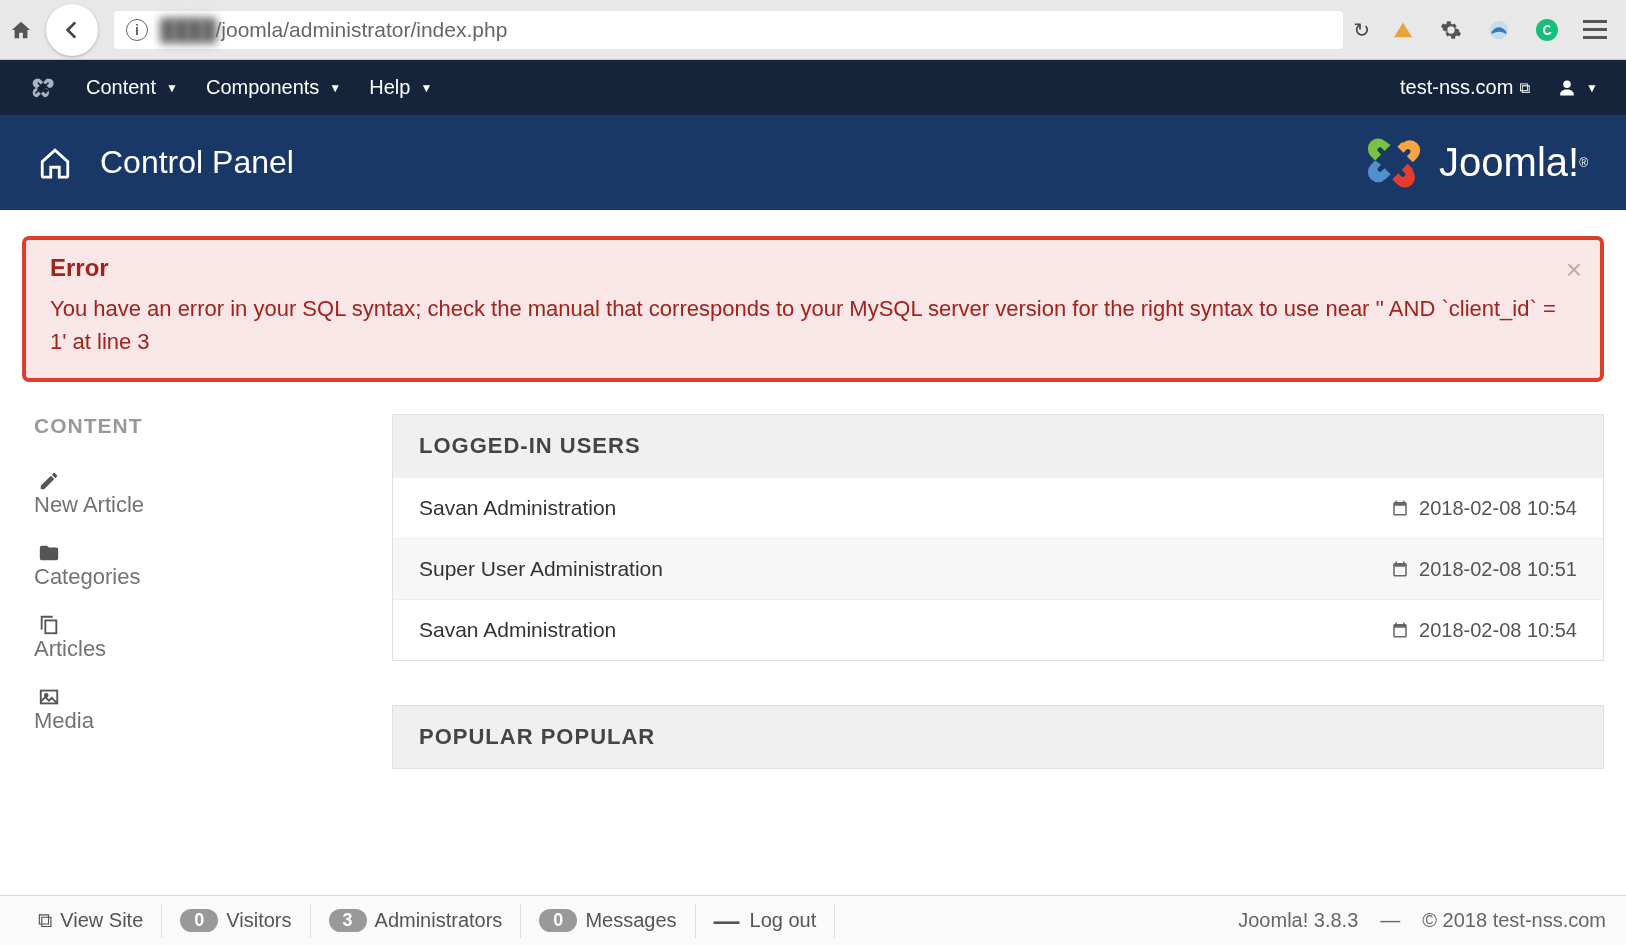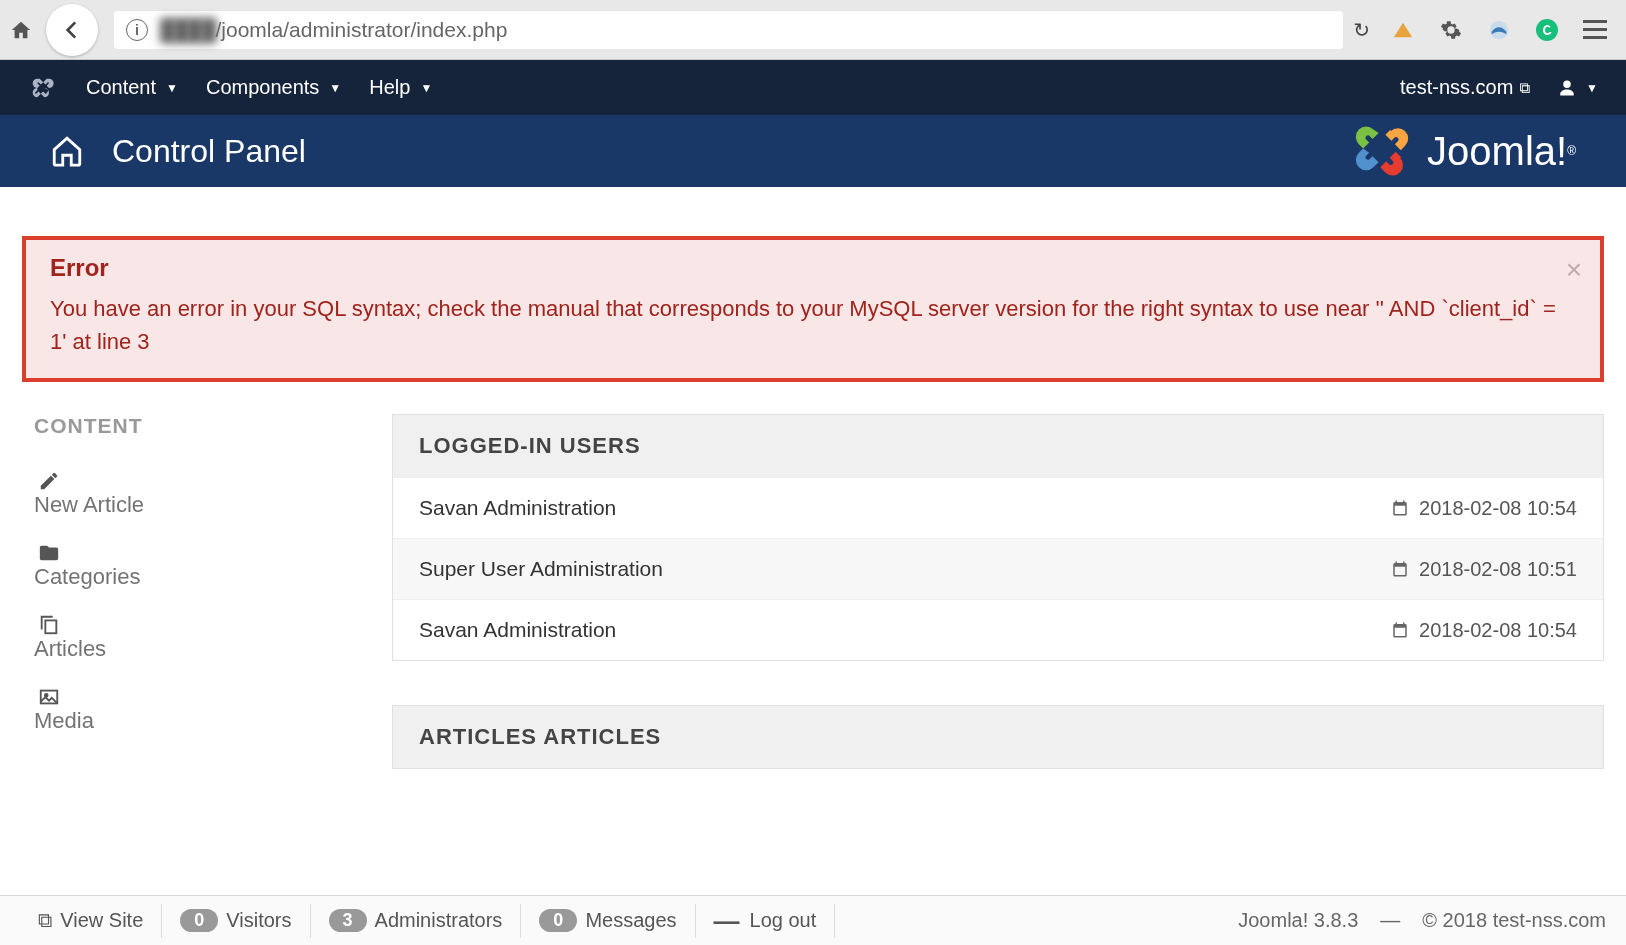--- a/index.html
+++ b/index.html
@@ -20,31 +20,31 @@
 
 
 .top-navbar { height: 55px; background: #15243b; display: flex; align-items: center; padding: 0 28px; color: #fff; font-size: 20px; }
 .joomla-small-logo { width: 28px; height: 28px; margin-right: 30px; }
 .nav-item { display: flex; align-items: center; margin-right: 28px; cursor: pointer; }
 .nav-caret { margin-left: 10px; font-size: 12px; }
 .nav-right { margin-left: auto; display: flex; align-items: center; gap: 28px; }
 .ext-icon { font-size: 15px; margin-left: 6px; }
 
 
-.header-bar { height: 72px; background: #1a3867; display: flex; padding: 0 50px; }
+.header-bar { height: 95px; background: #1a3867; display: flex; padding: 0 38px; }
 .header-title { color: #fff; font-size: 32px; font-weight: 400; display: flex; align-items: center; }
 .home-icon { margin-right: 28px; }
 .joomla-logo { margin-left: auto; display: flex; align-items: center; color: #fff; font-size: 40px; font-weight: 300; }
 .joomla-x { width: 70px; height: 60px; margin-right: 10px; }
 
 
 .content-area { padding: 28px 22px 0 22px; position: absolute; top: 208px; bottom: 50px; left: 0; right: 0; }
 
 
-.alert { background: #f9e6e6; border: 4px solid #d93f2c; border-radius: 0; padding: 14px 24px 20px 24px; position: relative; margin-bottom: 32px; }
+.alert { background: #f9e6e6; border: 4px solid #d93f2c; border-radius: 7px; padding: 14px 24px 20px 24px; position: relative; margin-bottom: 32px; }
 .alert-title { color: #a0231c; font-size: 24px; font-weight: 700; margin-bottom: 10px; }
 .alert-msg { color: #a0231c; font-size: 22px; line-height: 1.5; }
 .alert-close { position: absolute; right: 18px; top: 14px; font-size: 28px; color: #c0aaaa; cursor: pointer; font-weight: 300; }
 
 
 .cols { display: flex; gap: 40px; }
 .left-col { width: 330px; padding-left: 12px; }
 .right-col { flex: 1; }
 
 .section-title { color: #999; font-size: 21px; font-weight: 700; letter-spacing: 1px; margin-bottom: 20px; }
@@ -243,21 +243,21 @@
           <span class="user-date">
               <svg width="18" height="18" viewBox="0 0 24 24" fill="#666">
                 <path d="M19 4h-1V2h-2v2H8V2H6v2H5a2 2 0 00-2 2v14a2 2 0 002 2h14a2 2 0 002-2V6a2 2 0 00-2-2zm0 16H5V9h14v11z"></path>
               </svg>
               <span>2018-02-08 10:54</span>
             </span>
         </div>
       </div>
 
       <div class="panel">
-        <div class="panel-header">ARTICLES ARTICLES</div>
+        <div class="panel-header">POPULAR POPULAR</div>
       </div>
     </div>
   </div>
 </div>
 
 <div class="footer">
   <div class="footer-item">
     <span style="margin-right:8px">⧉</span>
     <span>View Site</span>
   </div>

